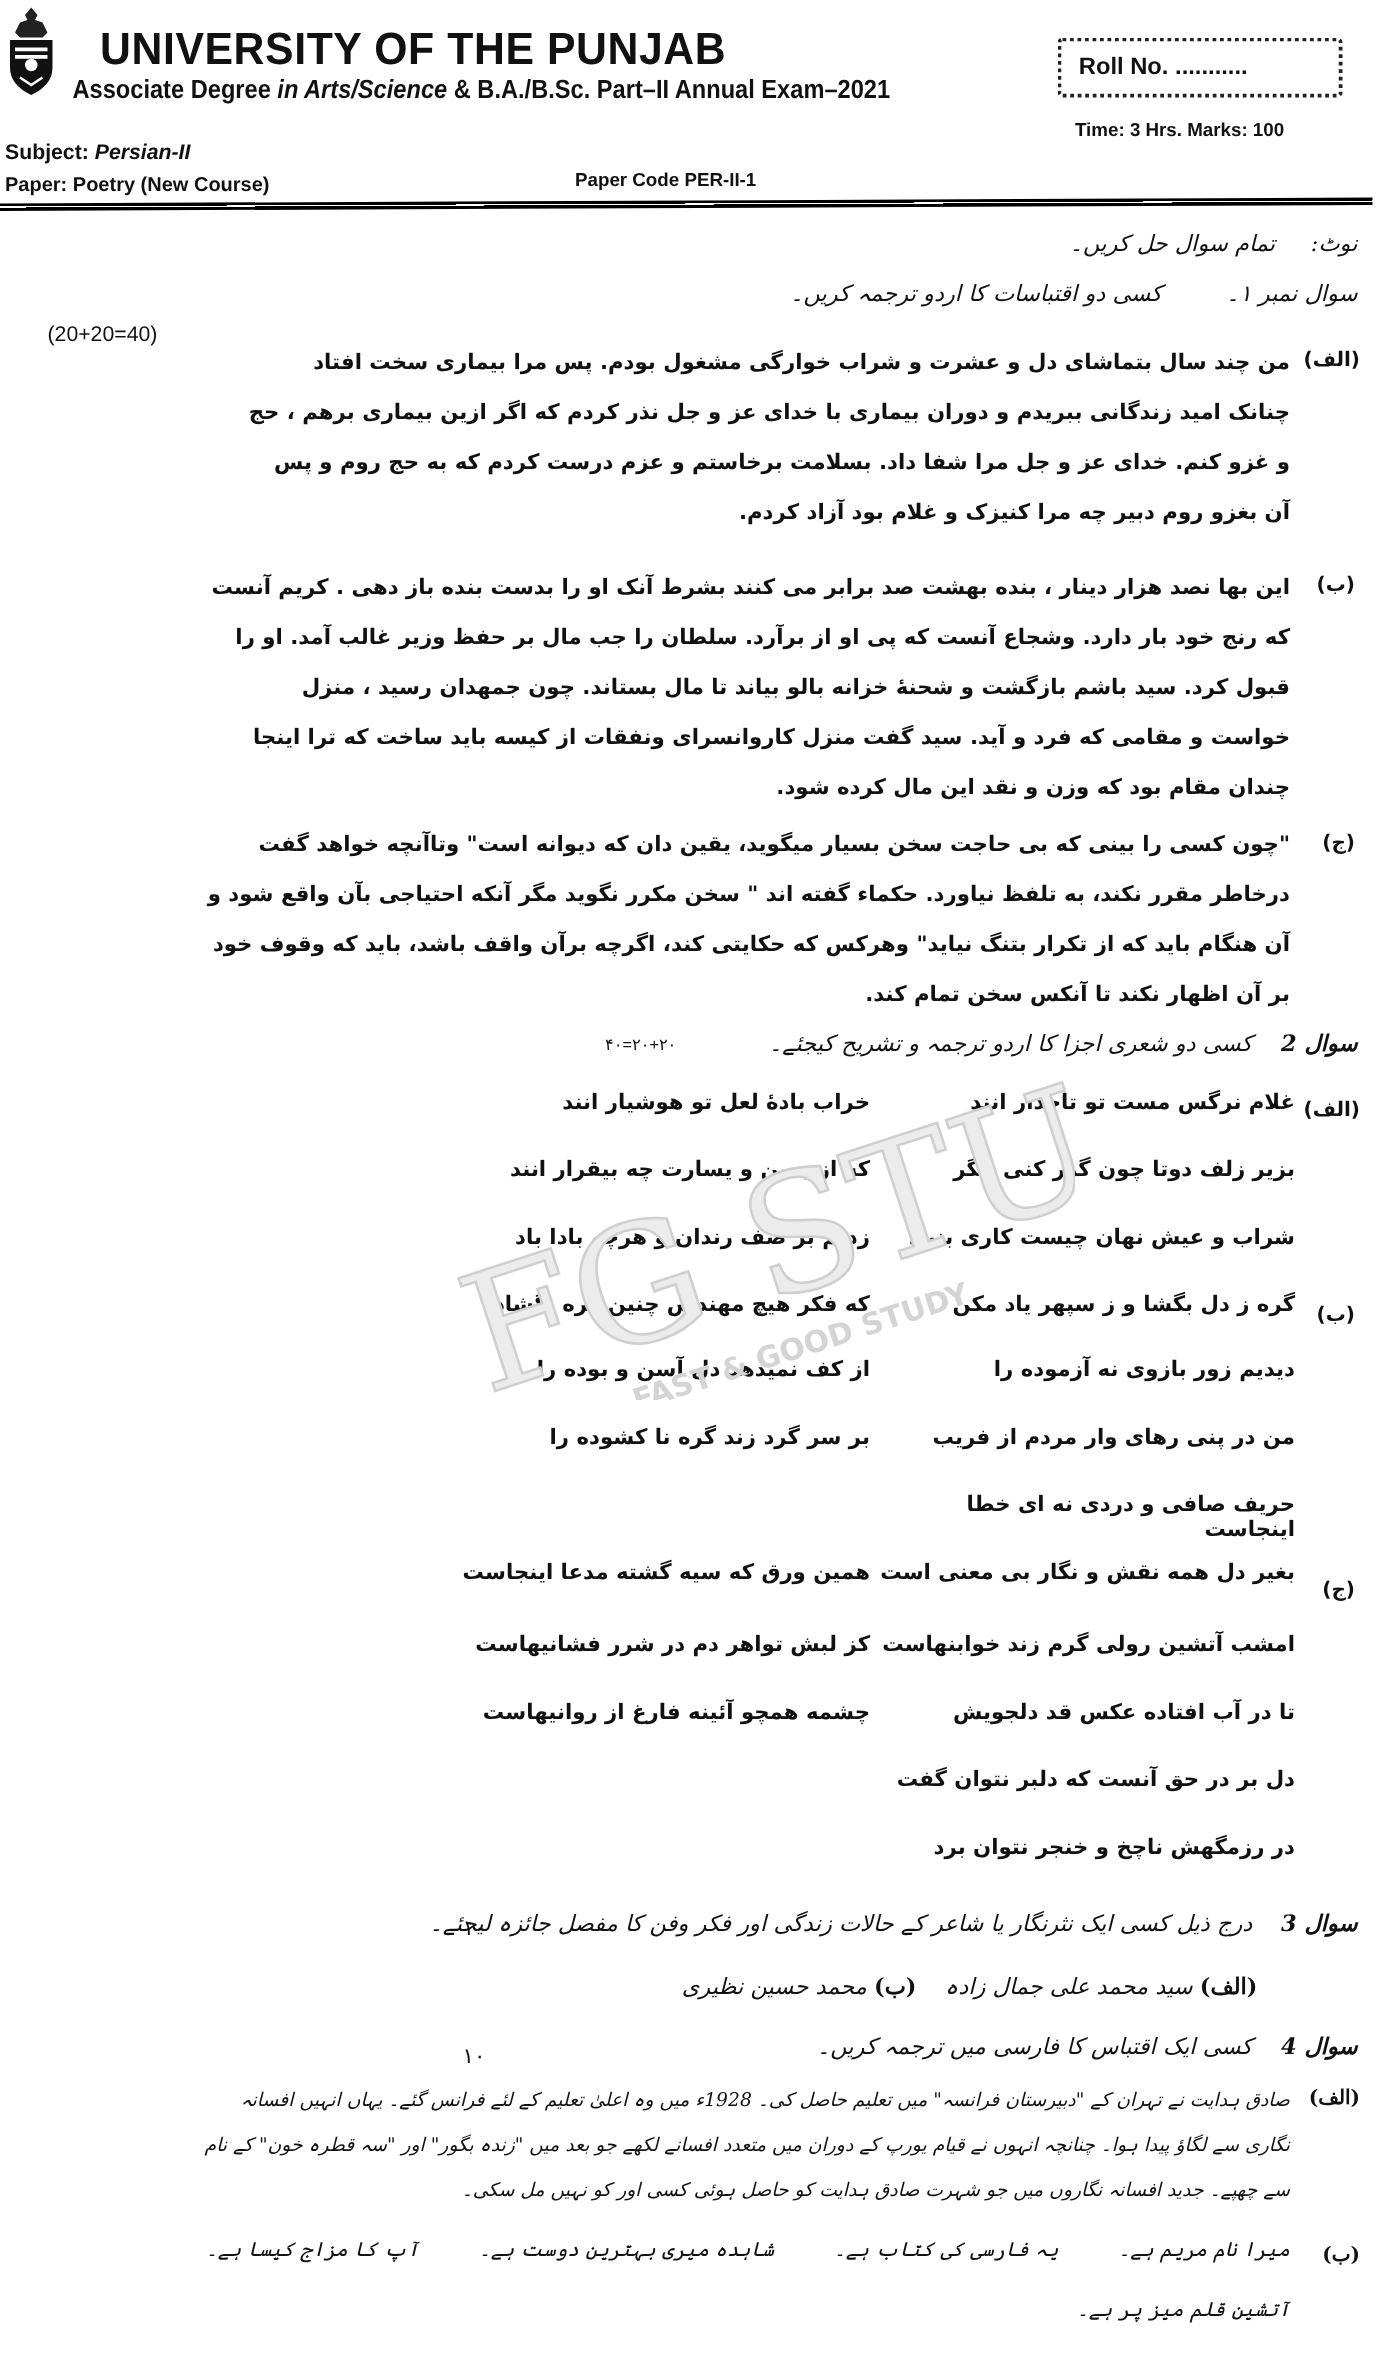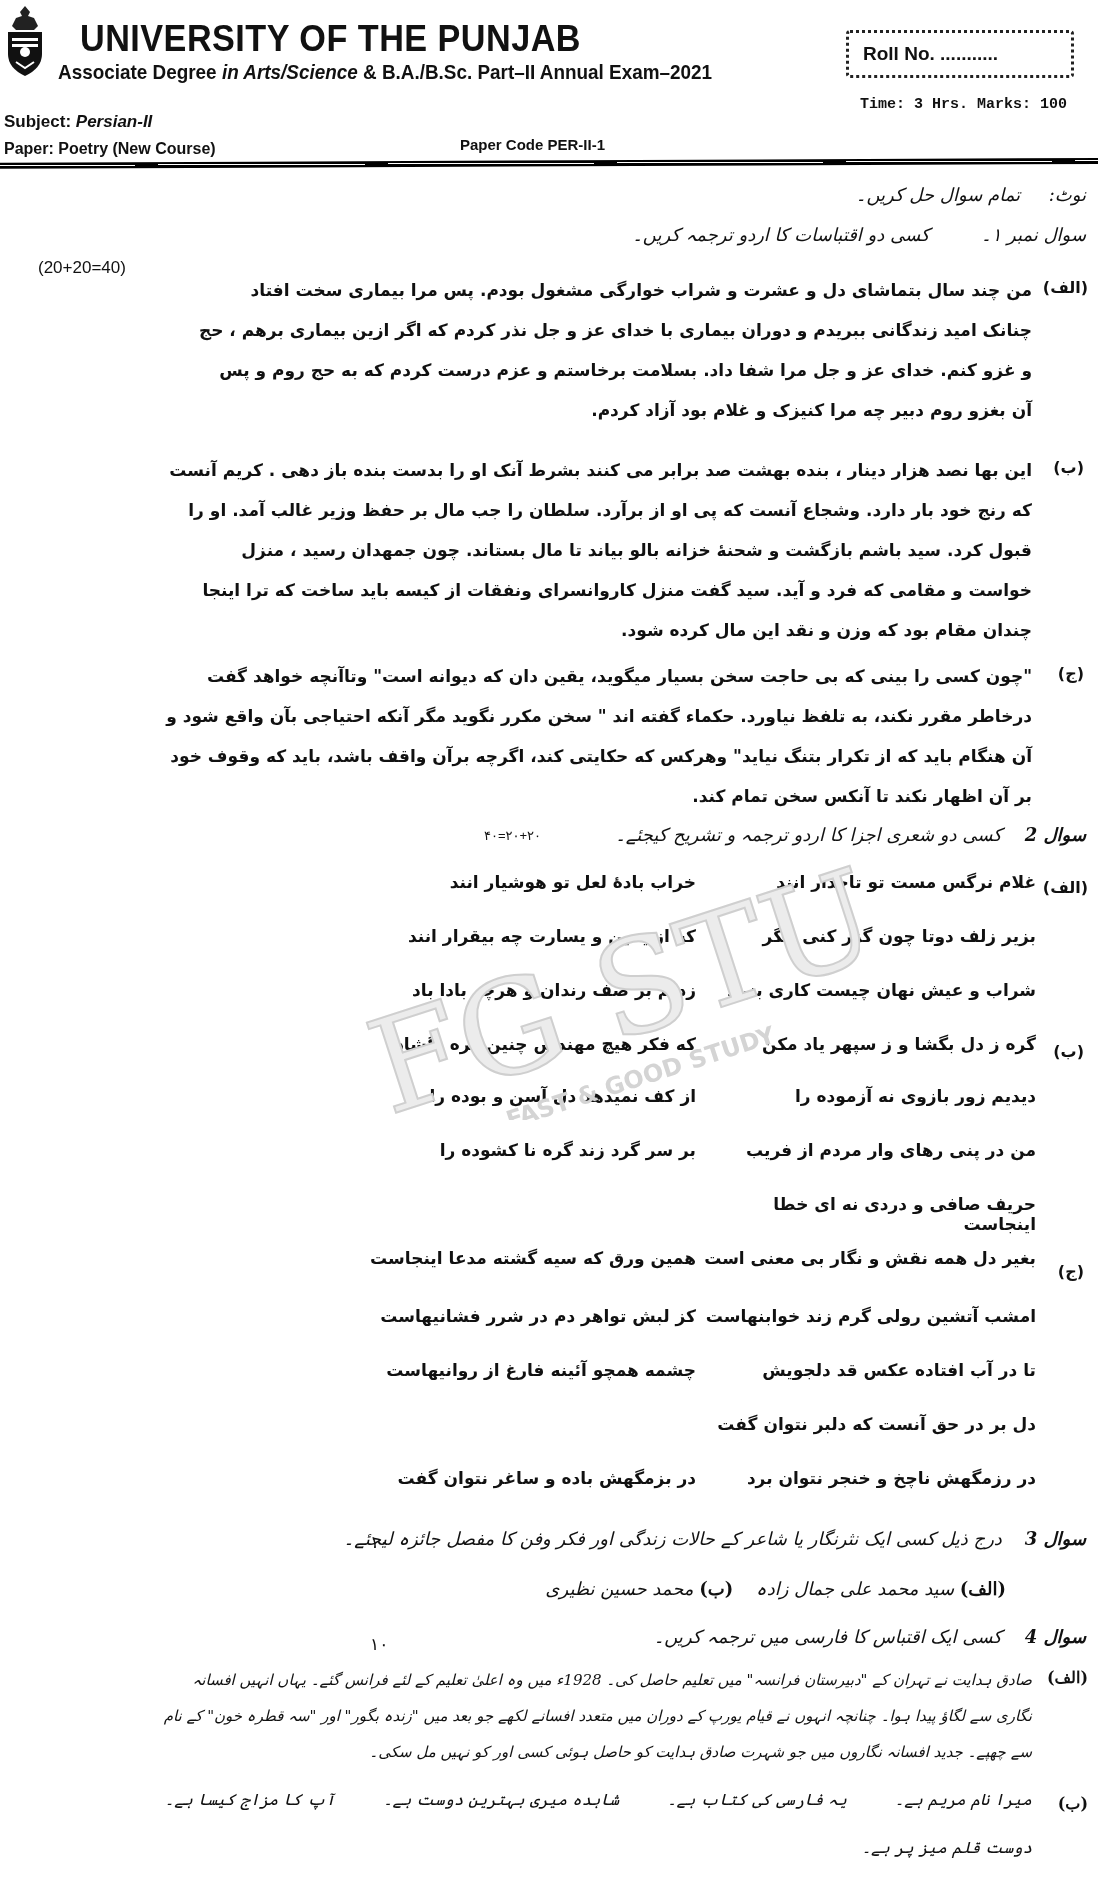--- a/index.html
+++ b/index.html
@@ -2,21 +2,21 @@
 <html><head>
 <meta charset="utf-8">
 <style>
   html,body{margin:0;padding:0;background:#ffffff;}
   body{width:1108px;height:1889px;position:relative;overflow:hidden;color:#111;font-family:"DejaVu Sans",sans-serif;}
   .abs{position:absolute;}
   .hdr-title{left:80px;top:18px;font-family:"Liberation Sans",sans-serif;font-weight:bold;font-size:36px;letter-spacing:0.5px;transform:scaleX(0.95);transform-origin:left;}
   .hdr-sub{left:58px;top:60px;font-family:"Liberation Sans",sans-serif;font-weight:bold;font-size:21px;transform:scaleX(0.9);transform-origin:left;white-space:nowrap;}
   .hdr-sub .it{font-style:italic;}
   .roll{left:846px;top:30px;width:228px;height:48px;border:3px dotted #222;border-radius:4px;font-family:"Liberation Sans",sans-serif;font-weight:bold;font-size:19px;display:flex;align-items:center;padding-left:14px;box-sizing:border-box;}
-  .time{left:860px;top:96px;font-family:Liberation Mono, monospace;font-weight:bold;font-size:15px;white-space:nowrap;}
+  .time{left:860px;top:96px;font-family:Liberation Sans, sans-serif;font-weight:bold;font-size:15px;white-space:nowrap;}
   .subject{left:4px;top:112px;font-family:"Liberation Sans",sans-serif;font-weight:bold;font-size:17px;}
   .subject .v{font-style:italic;}
   .paper{left:4px;top:140px;font-family:"Liberation Sans",sans-serif;font-weight:bold;font-size:16px;}
   .code{left:460px;top:136px;font-family:Liberation Sans, sans-serif;font-weight:bold;font-size:15px;}
   .rule{left:0;top:158px;width:1098px;height:6px;background:linear-gradient(#000 0 40%,#fff 40% 55%,#000 55% 100%);transform:rotate(-0.25deg);transform-origin:right;}
   .logo{left:2px;top:4px;width:46px;height:74px;}
   .rtl{direction:rtl;text-align:right;font-family:"DejaVu Sans",sans-serif;font-weight:bold;}
   .urdu{direction:rtl;text-align:right;font-family:"DejaVu Serif",serif;font-style:italic;}
   .para{font-size:17px;line-height:40px;text-align:right;}
   .label{font-size:16px;}
@@ -143,21 +143,20 @@
     </div>
   <div class="couplet-row" style="height:54px;">
       <span class="m">تا در آب افتاده عکس قد دلجویش</span>
       <span class="m">چشمه همچو آئینه فارغ از روانیهاست</span>
     </div>
   <div class="couplet-row" style="height:54px;">
       <span class="m">دل بر در حق آنست که دلبر نتوان گفت</span>
     </div>
   <div class="couplet-row" style="height:54px;">
       <span class="m">در رزمگهش ناچخ و خنجر نتوان برد</span>
-      <span class="m">در بزمگهش باده و ساغر نتوان گفت</span>
     </div>
 </div>
 
 <svg class="abs watermark" viewBox="0 0 560 260">
   <g transform="rotate(-18 280 130)" fill="none" stroke="#cfcfcf" stroke-width="2">
     <text x="60" y="190" font-family="DejaVu Serif, serif" font-size="130" fill="#ececec" stroke="#cfcfcf">FG STUDY</text>
     <text x="170" y="240" font-family="DejaVu Sans, sans-serif" font-size="24" font-weight="bold" fill="#d4d4d4" stroke="none">FAST &amp; GOOD STUDY</text>
   </g>
 </svg>
 
@@ -189,13 +188,13 @@
   <div>سے چھپے۔ جدید افسانہ نگاروں میں جو شہرت صادق ہدایت کو حاصل ہوئی کسی اور کو نہیں مل سکی۔</div>
 </div>
 
 <div class="abs urdu label" style="right:20px;top:1794px;font-style:normal;font-weight:bold;">(ب)</div>
 <div class="abs urdu" style="right:76px;top:1790px;width:1000px;font-size:16px;display:flex;direction:rtl;gap:48px;">
   <span>میرا نام مریم ہے۔</span>
   <span>یہ فارسی کی کتاب ہے۔</span>
   <span>شاہدہ میری بہترین دوست ہے۔</span>
   <span>آپ کا مزاج کیسا ہے۔</span>
 </div>
-<div class="abs urdu" style="right:76px;top:1838px;font-size:16px;">دوست قلم میز پر ہے۔</div>
+<div class="abs urdu" style="right:76px;top:1838px;font-size:16px;">آتشین قلم میز پر ہے۔</div>
 
 </body></html>

